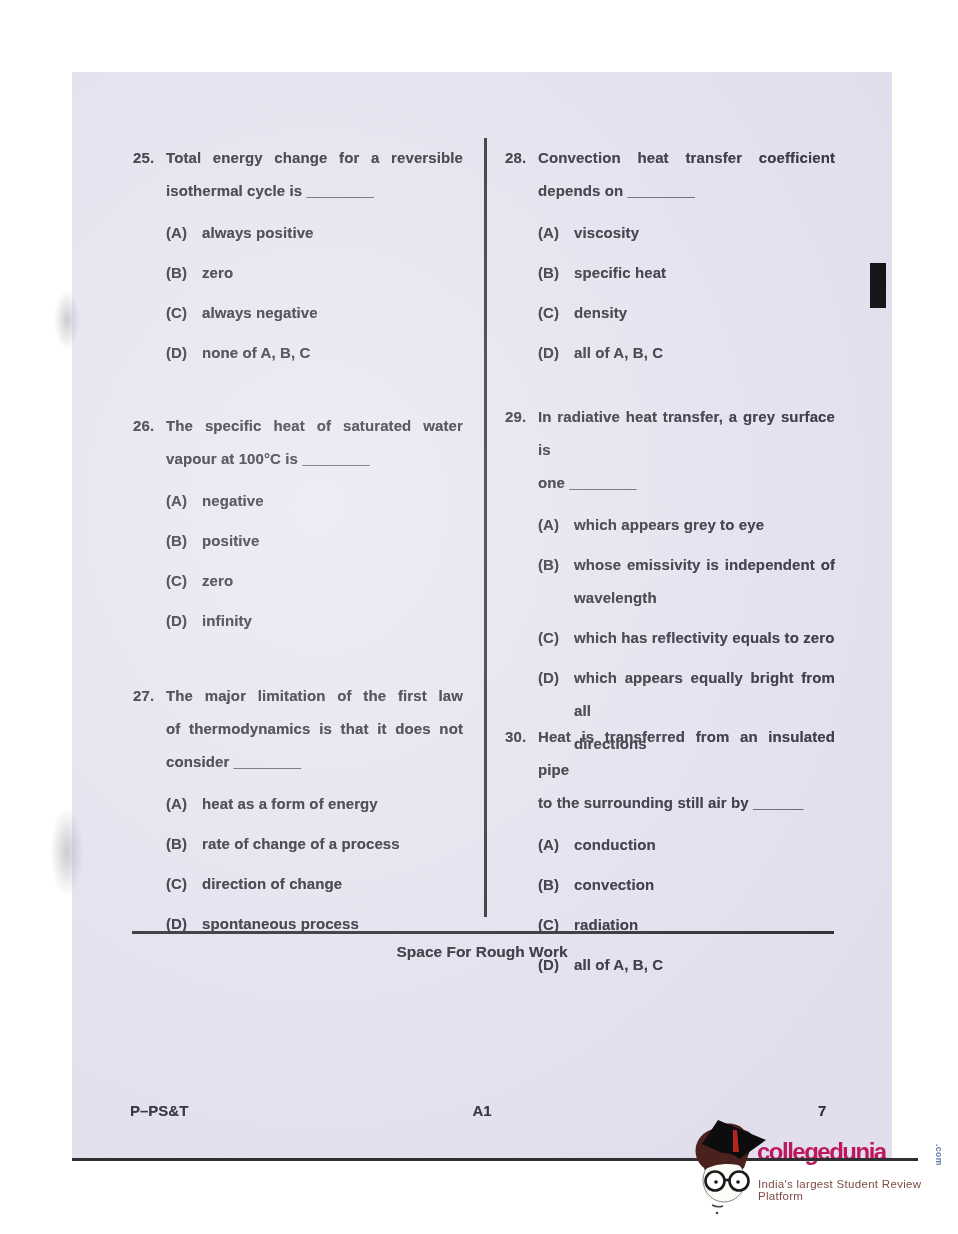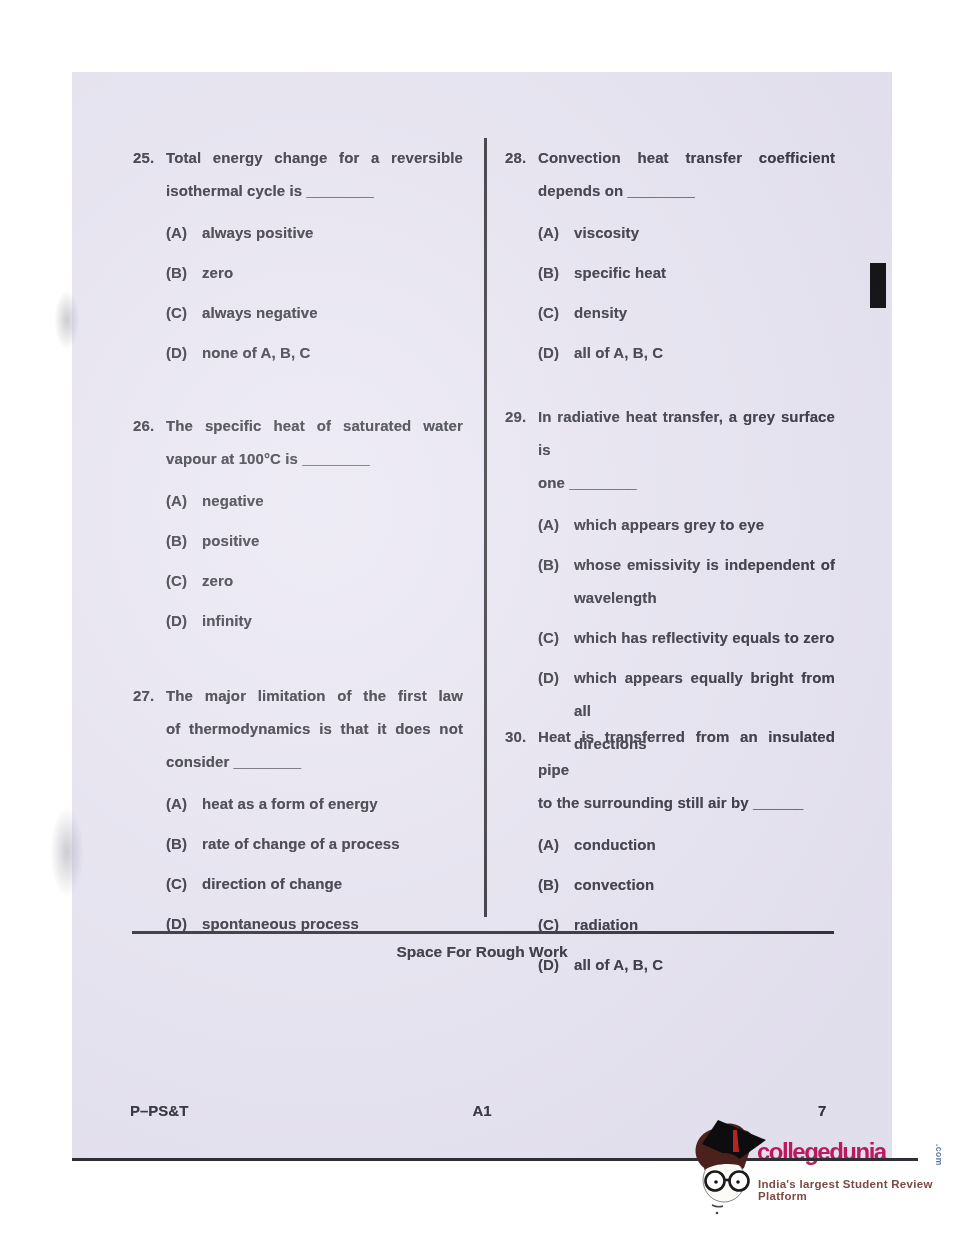--- a/index.html
+++ b/index.html
@@ -71,21 +71,21 @@
   .brand-text{
     position:absolute;left:757px;top:1138px;z-index:1;
     font-size:24px;font-weight:700;letter-spacing:-1.5px;color:#be185d;
   }
   .brand-suffix{
     position:absolute;left:934px;top:1144px;z-index:1;
     writing-mode:vertical-rl;font-size:8.5px;font-weight:700;color:#5b7aa8;letter-spacing:0.5px;
   }
   .brand-tagline{
     position:absolute;left:758px;top:1178px;z-index:3;
-    font-size:11.5px;font-weight:700;color:#7d4a44;letter-spacing:0.3px;
+    font-size:11.5px;font-weight:400;color:#7d4a44;letter-spacing:0.3px;
   }
   .mascot{position:absolute;left:684px;top:1120px;width:90px;height:100px;z-index:5;}
 </style>
 </head>
 <body>
 
 <div class="paper">
 
   <div class="smudge smudge-a"></div>
   <div class="smudge smudge-b"></div>

